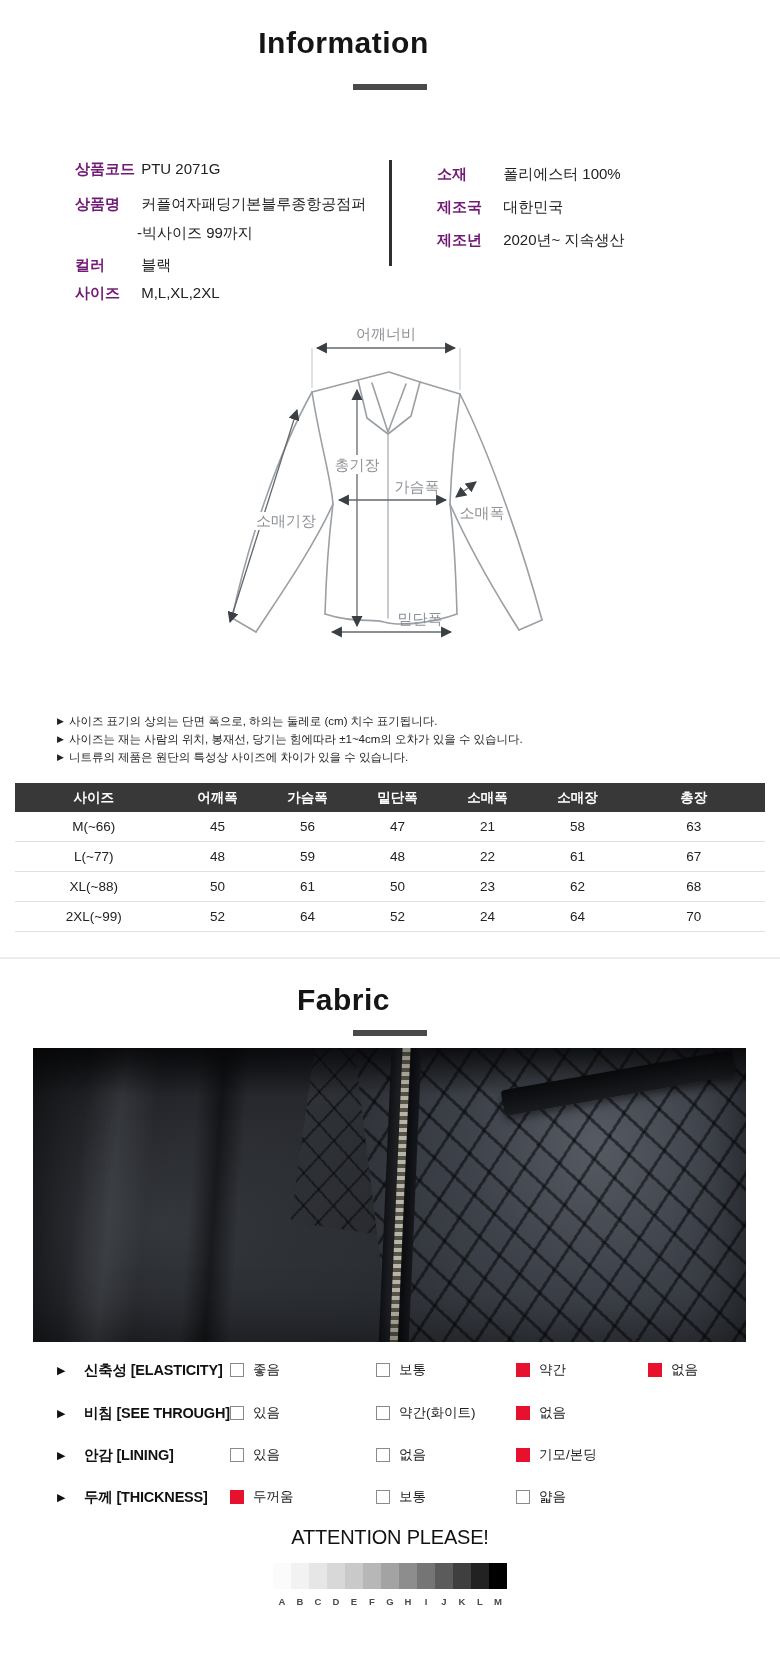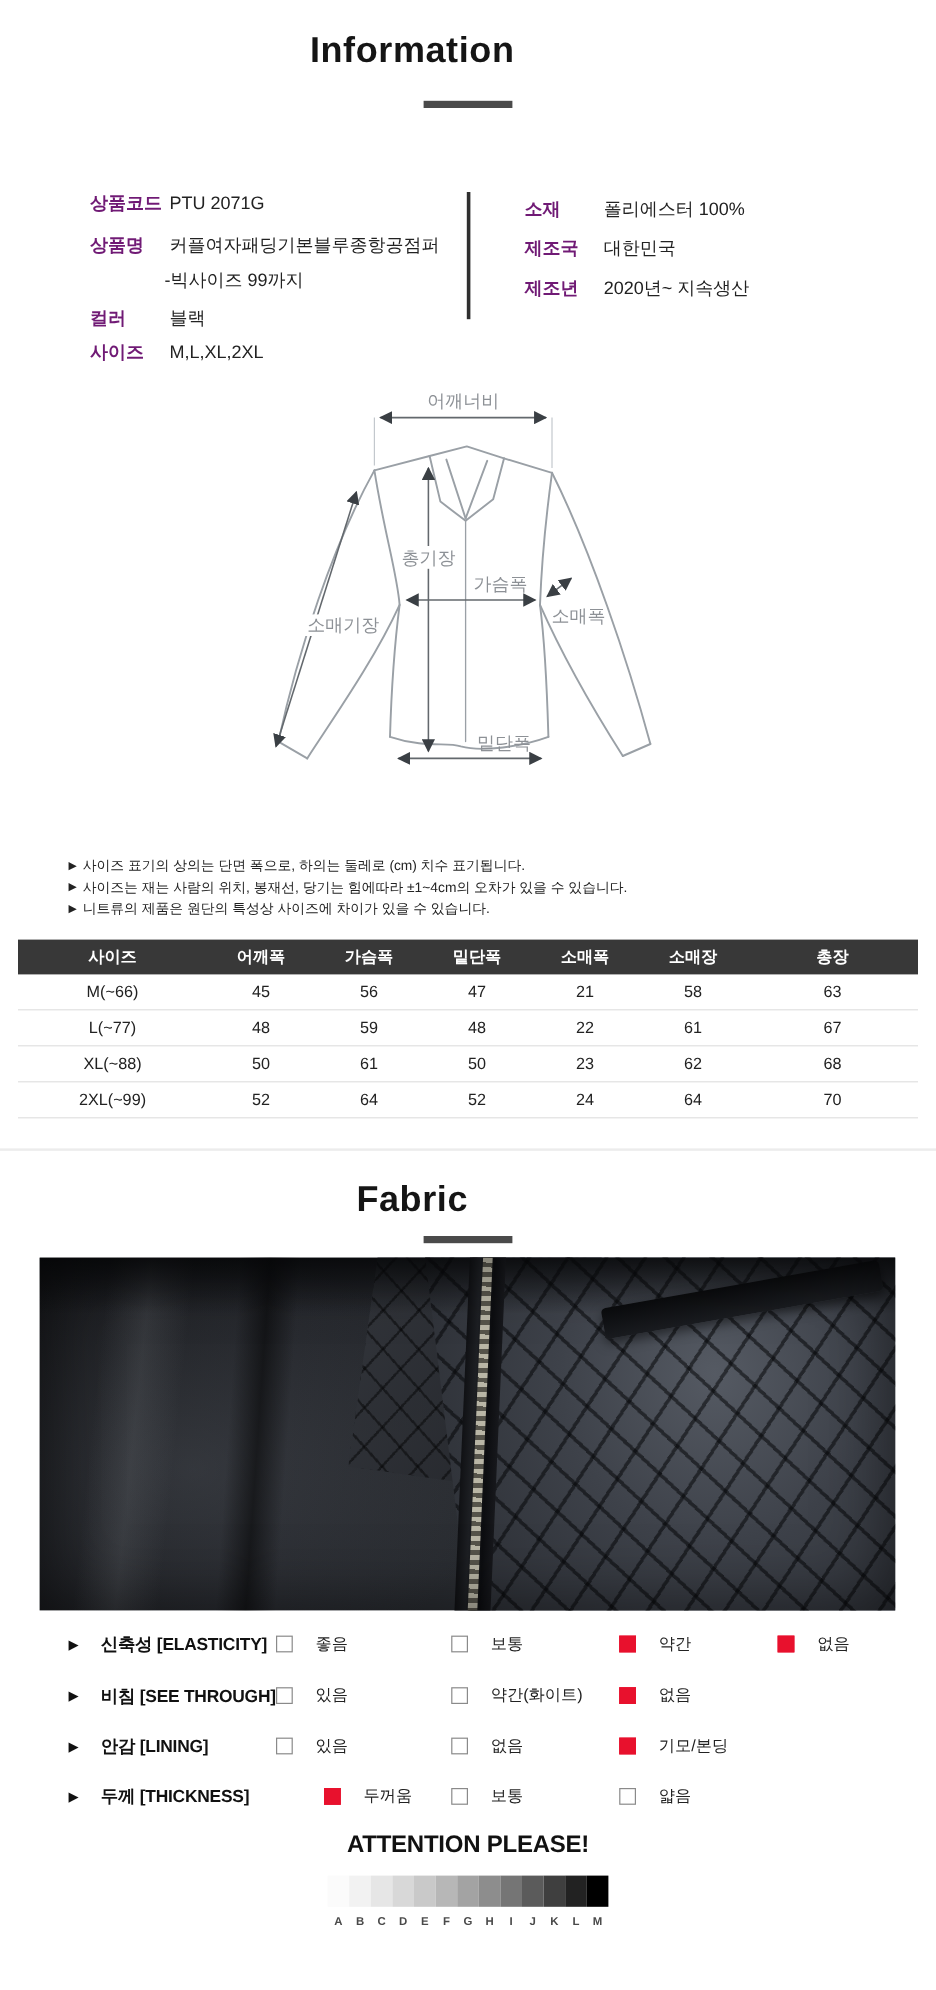--- a/index.html
+++ b/index.html
@@ -52,27 +52,27 @@
     background:repeating-linear-gradient(180deg,#b9b6a6 0 4px,#55534a 4px 8px);}
   .pocket{position:absolute;left:468px;top:22px;width:235px;height:26px;transform:rotate(-10deg);
     background:linear-gradient(180deg,#0a0b0d,#1a1c20);border-radius:4px;
     box-shadow:0 4px 10px rgba(0,0,0,.5);}
   .photo-vignette{position:absolute;inset:0;box-shadow:inset 0 0 60px rgba(0,0,0,.55);}
   
   .attr-row{position:absolute;left:0;width:780px;height:22px;}
   .attr-bullet{position:absolute;left:57px;top:4px;font-size:11px;color:#111;}
   .attr-label{position:absolute;left:84px;top:1px;font-size:14.5px;font-weight:700;color:#111;
               letter-spacing:-0.2px;white-space:nowrap;}
-  .opt{position:absolute;top:1px;display:flex;align-items:center;gap:19px;white-space:nowrap;}
+  .opt{position:absolute;top:1px;display:flex;align-items:center;gap:9px;white-space:nowrap;}
   .cb{width:14px;height:14px;border:1.5px solid #8a8a8a;background:#fff;box-sizing:border-box;flex:none;}
   .cb.checked{background:#e8112d;border-color:#e8112d;}
   .opt-text{font-size:13.5px;color:#222;}
   
   .attention-title{position:absolute;left:0;width:780px;text-align:center;font-size:20px;
-                   font-weight:700;color:#111;letter-spacing:-0.2px;}
+                   font-weight:400;color:#111;letter-spacing:-0.2px;}
   .gs-bar{position:absolute;left:273px;top:1563px;display:flex;}
   .gs-cell{width:18px;height:26px;}
   .gs-letters{position:absolute;left:273px;top:1596px;display:flex;}
   .gs-letter{width:18px;text-align:center;font-size:9.5px;font-weight:700;color:#4a4a4a;}
   .bottom-note{position:absolute;left:0;top:1622px;width:780px;text-align:center;
                font-size:13.5px;font-weight:600;color:#222;}
   .diagram{position:absolute;left:120px;top:318px;width:540px;height:345px;}
   .diagram text{font-family:"Liberation Sans","DejaVu Sans",sans-serif;}
 </style>
 </head>
@@ -291,21 +291,21 @@
     </span>
     <span class="opt" style="left:516px;justify-content:center;">
       <span class="cb checked"></span>
       <span class="opt-text">기모/본딩</span>
     </span>
   </div>
 
   <div class="attr-row" style="top:1487px;">
     <span class="attr-bullet">▶</span>
     <span class="attr-label">두께 [THICKNESS]</span>
-    <span class="opt" style="left:230px;margin-left:40px;">
+    <span class="opt" style="left:230px;">
       <span class="cb checked"></span>
       <span class="opt-text">두꺼움</span>
     </span>
     <span class="opt" style="left:376px;">
       <span class="cb"></span>
       <span class="opt-text">보통</span>
     </span>
     <span class="opt" style="left:516px;">
       <span class="cb"></span>
       <span class="opt-text">얇음</span>

